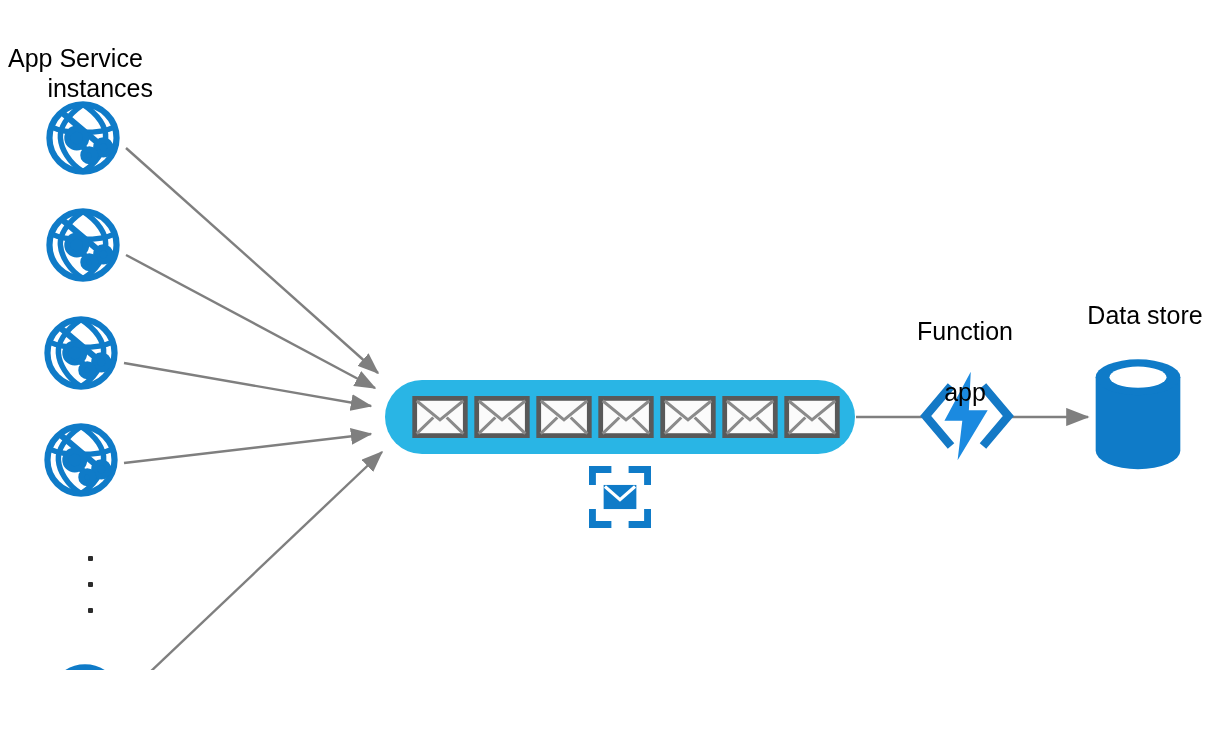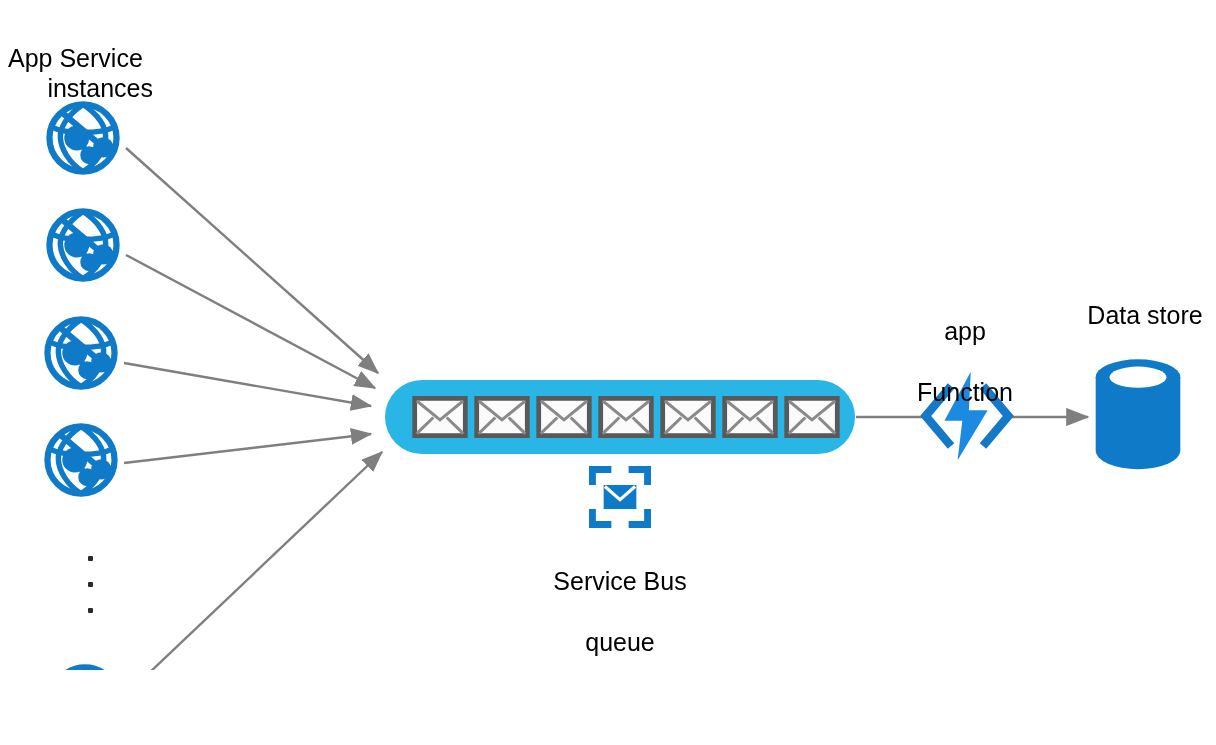--- a/index.html
+++ b/index.html
@@ -206,25 +206,21 @@
     <div class="ellipsis-dot" style="left:88px; top:556px;"></div>
     <div class="ellipsis-dot" style="left:88px; top:582px;"></div>
     <div class="ellipsis-dot" style="left:88px; top:608px;"></div>
   </div>
 
   <div class="diagram-label" id="label-app-service">
     <span>App Service</span>
     <span class="line2">instances</span>
   </div>
 
-  <div class="diagram-label" id="label-service-bus">
-    <div>Service Bus</div>
-    <div>queue</div>
+
+  <div class="diagram-label" id="label-function-app">
+    <div>Function</div>
+    <div>app</div>
   </div>
 
-  <div class="diagram-label" id="label-function-app">
-    <div>app</div>
-    <div>Function</div>
-  </div>
-
   <div class="diagram-label" id="label-data-store">Data store</div>
 
 </div>
 
 </body></html>

